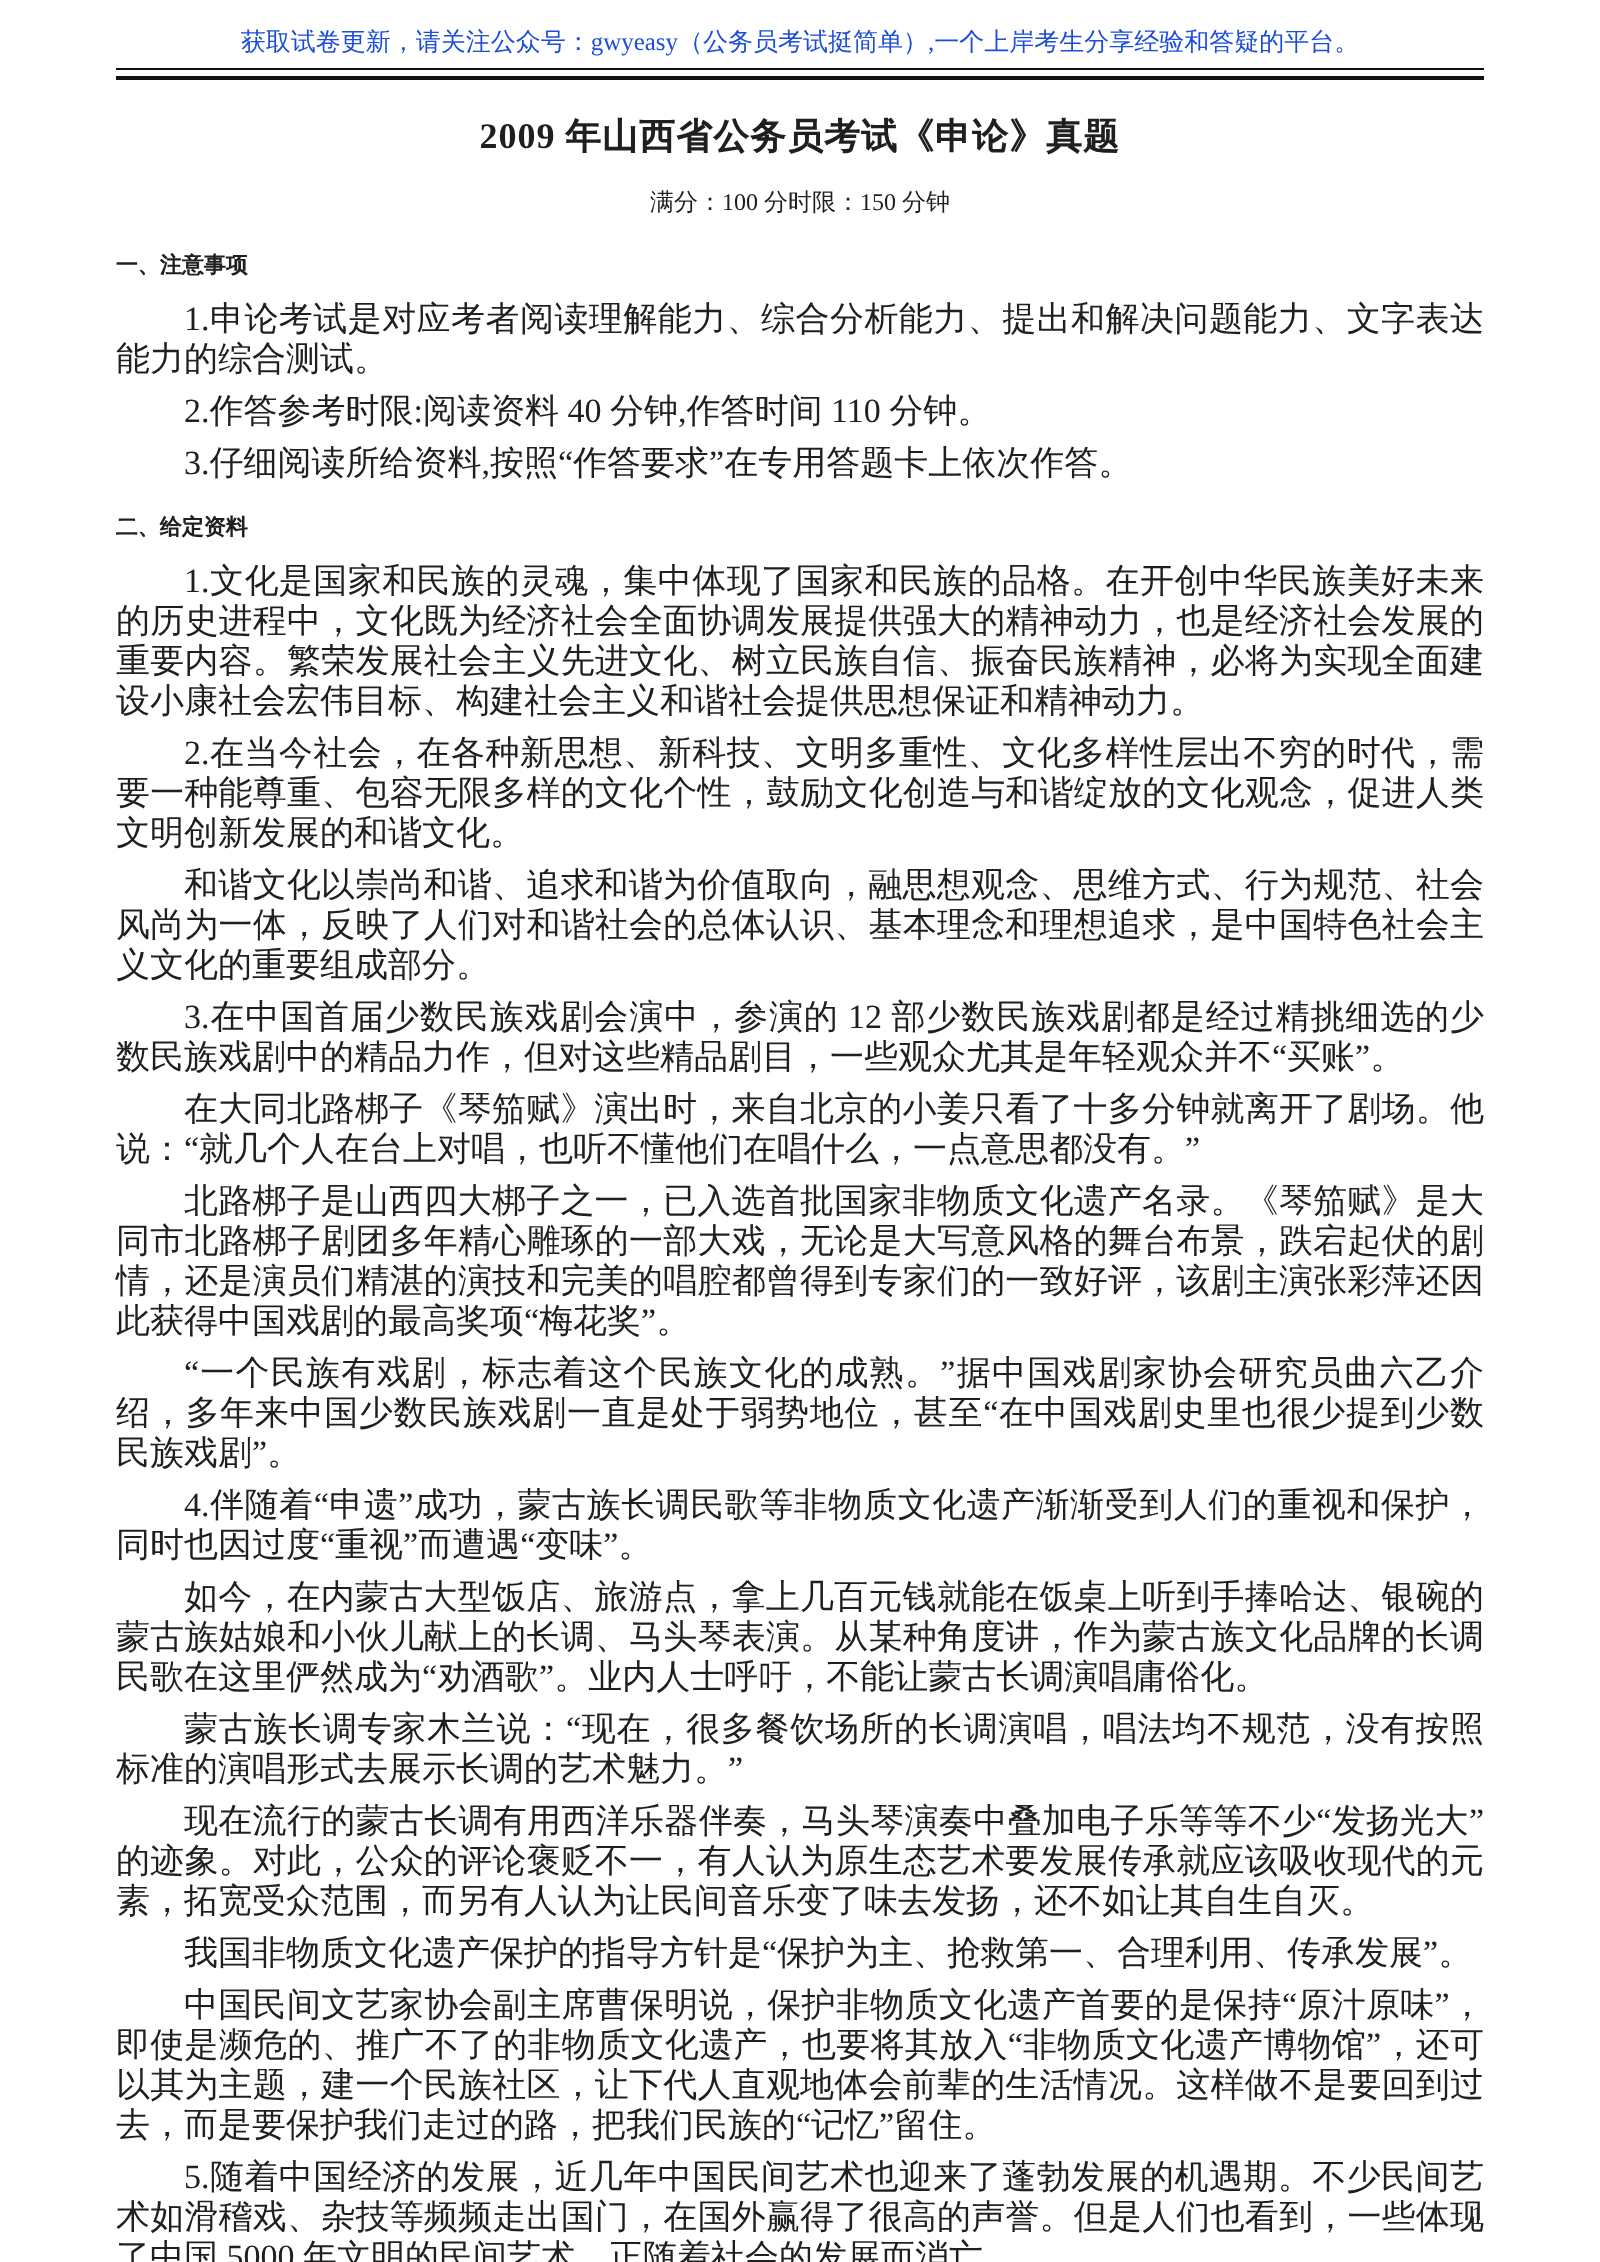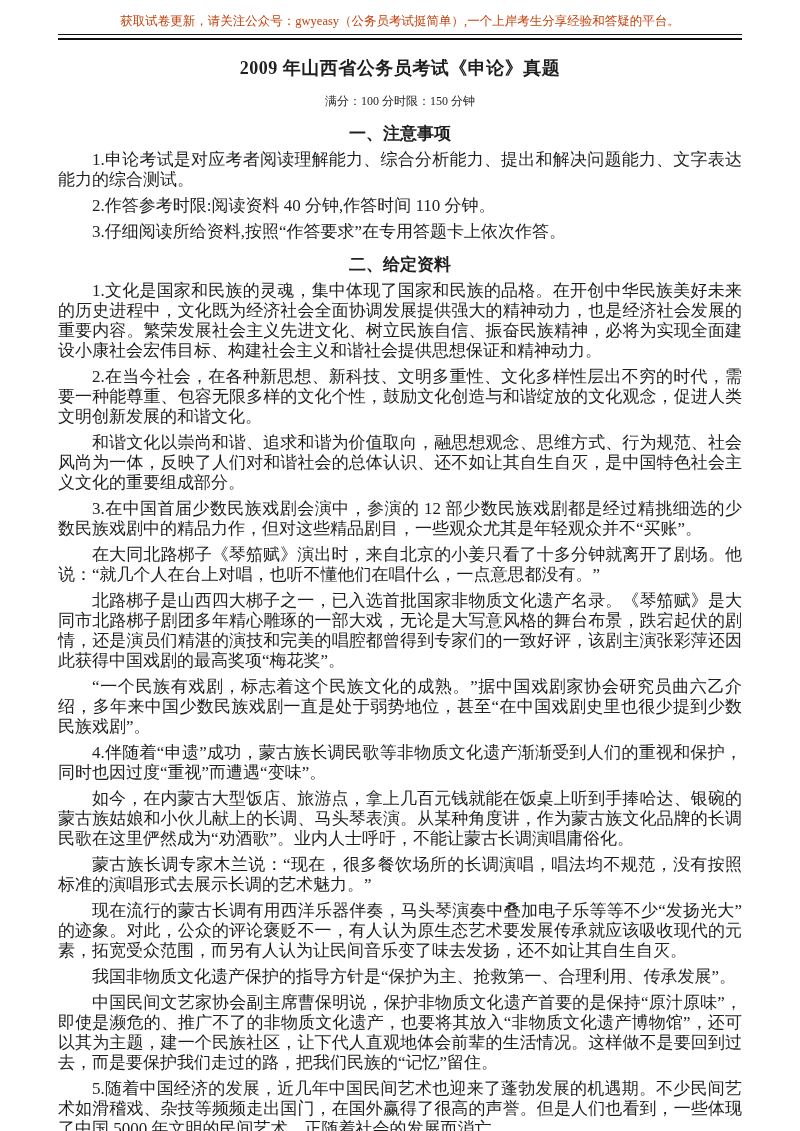--- a/index.html
+++ b/index.html
@@ -13,21 +13,21 @@
     padding: 0 58px;
     overflow: hidden;
     font-family: "Liberation Serif", "DejaVu Serif", serif;
     color: #1f1f1f;
   }
   .banner {
     padding-top: 13px;
     text-align: center;
     font-size: 12.5px;
     line-height: 16px;
-    color: #c2410c;
+    color: #1d4ed8;
   }
   .header-rule {
     margin-top: 5px;
     height: 3px;
     border-top: 1px solid #111111;
     border-bottom: 2px solid #111111;
   }
   h1.title {
     margin: 14px 0 0 0;
     text-align: center;
@@ -37,24 +37,23 @@
     letter-spacing: 0.5px;
   }
   .subtitle {
     margin-top: 9px;
     text-align: center;
     font-size: 12px;
     line-height: 20px;
   }
   h2.section-heading {
     margin: 12px 0 4px 0;
-    font-size: 17px;
+    font-size: 11px;
     line-height: 21px;
     font-weight: bold;
-    text-align: center;
   }
   p.body-para {
     margin: 6px 0;
     font-size: 17px;
     line-height: 20px;
     text-indent: 2em;
     text-align: justify;
   }
   .page-number {
     position: absolute;
@@ -81,21 +80,21 @@
   <div class="subtitle">满分：100 分时限：150 分钟</div>
 
   <h2 class="section-heading">一、注意事项</h2>
   <p class="body-para">1.申论考试是对应考者阅读理解能力、综合分析能力、提出和解决问题能力、文字表达能力的综合测试。</p>
   <p class="body-para">2.作答参考时限:阅读资料 40 分钟,作答时间 110 分钟。</p>
   <p class="body-para">3.仔细阅读所给资料,按照“作答要求”在专用答题卡上依次作答。</p>
 
   <h2 class="section-heading">二、给定资料</h2>
   <p class="body-para">1.文化是国家和民族的灵魂，集中体现了国家和民族的品格。在开创中华民族美好未来的历史进程中，文化既为经济社会全面协调发展提供强大的精神动力，也是经济社会发展的重要内容。繁荣发展社会主义先进文化、树立民族自信、振奋民族精神，必将为实现全面建设小康社会宏伟目标、构建社会主义和谐社会提供思想保证和精神动力。</p>
   <p class="body-para">2.在当今社会，在各种新思想、新科技、文明多重性、文化多样性层出不穷的时代，需要一种能尊重、包容无限多样的文化个性，鼓励文化创造与和谐绽放的文化观念，促进人类文明创新发展的和谐文化。</p>
-  <p class="body-para">和谐文化以崇尚和谐、追求和谐为价值取向，融思想观念、思维方式、行为规范、社会风尚为一体，反映了人们对和谐社会的总体认识、还不如让其自生自灭，是中国特色社会主义文化的重要组成部分。</p>
+  <p class="body-para">和谐文化以崇尚和谐、追求和谐为价值取向，融思想观念、思维方式、行为规范、社会风尚为一体，反映了人们对和谐社会的总体认识、基本理念和理想追求，是中国特色社会主义文化的重要组成部分。</p>
   <p class="body-para">3.在中国首届少数民族戏剧会演中，参演的 12 部少数民族戏剧都是经过精挑细选的少数民族戏剧中的精品力作，但对这些精品剧目，一些观众尤其是年轻观众并不“买账”。</p>
   <p class="body-para">在大同北路梆子《琴笳赋》演出时，来自北京的小姜只看了十多分钟就离开了剧场。他说：“就几个人在台上对唱，也听不懂他们在唱什么，一点意思都没有。”</p>
   <p class="body-para">北路梆子是山西四大梆子之一，已入选首批国家非物质文化遗产名录。《琴笳赋》是大同市北路梆子剧团多年精心雕琢的一部大戏，无论是大写意风格的舞台布景，跌宕起伏的剧情，还是演员们精湛的演技和完美的唱腔都曾得到专家们的一致好评，该剧主演张彩萍还因此获得中国戏剧的最高奖项“梅花奖”。</p>
   <p class="body-para">“一个民族有戏剧，标志着这个民族文化的成熟。”据中国戏剧家协会研究员曲六乙介绍，多年来中国少数民族戏剧一直是处于弱势地位，甚至“在中国戏剧史里也很少提到少数民族戏剧”。</p>
   <p class="body-para">4.伴随着“申遗”成功，蒙古族长调民歌等非物质文化遗产渐渐受到人们的重视和保护，同时也因过度“重视”而遭遇“变味”。</p>
   <p class="body-para">如今，在内蒙古大型饭店、旅游点，拿上几百元钱就能在饭桌上听到手捧哈达、银碗的蒙古族姑娘和小伙儿献上的长调、马头琴表演。从某种角度讲，作为蒙古族文化品牌的长调民歌在这里俨然成为“劝酒歌”。业内人士呼吁，不能让蒙古长调演唱庸俗化。</p>
   <p class="body-para">蒙古族长调专家木兰说：“现在，很多餐饮场所的长调演唱，唱法均不规范，没有按照标准的演唱形式去展示长调的艺术魅力。”</p>
   <p class="body-para">现在流行的蒙古长调有用西洋乐器伴奏，马头琴演奏中叠加电子乐等等不少“发扬光大”的迹象。对此，公众的评论褒贬不一，有人认为原生态艺术要发展传承就应该吸收现代的元素，拓宽受众范围，而另有人认为让民间音乐变了味去发扬，还不如让其自生自灭。</p>
   <p class="body-para">我国非物质文化遗产保护的指导方针是“保护为主、抢救第一、合理利用、传承发展”。</p>
   <p class="body-para">中国民间文艺家协会副主席曹保明说，保护非物质文化遗产首要的是保持“原汁原味”，即使是濒危的、推广不了的非物质文化遗产，也要将其放入“非物质文化遗产博物馆”，还可以其为主题，建一个民族社区，让下代人直观地体会前辈的生活情况。这样做不是要回到过去，而是要保护我们走过的路，把我们民族的“记忆”留住。</p>

